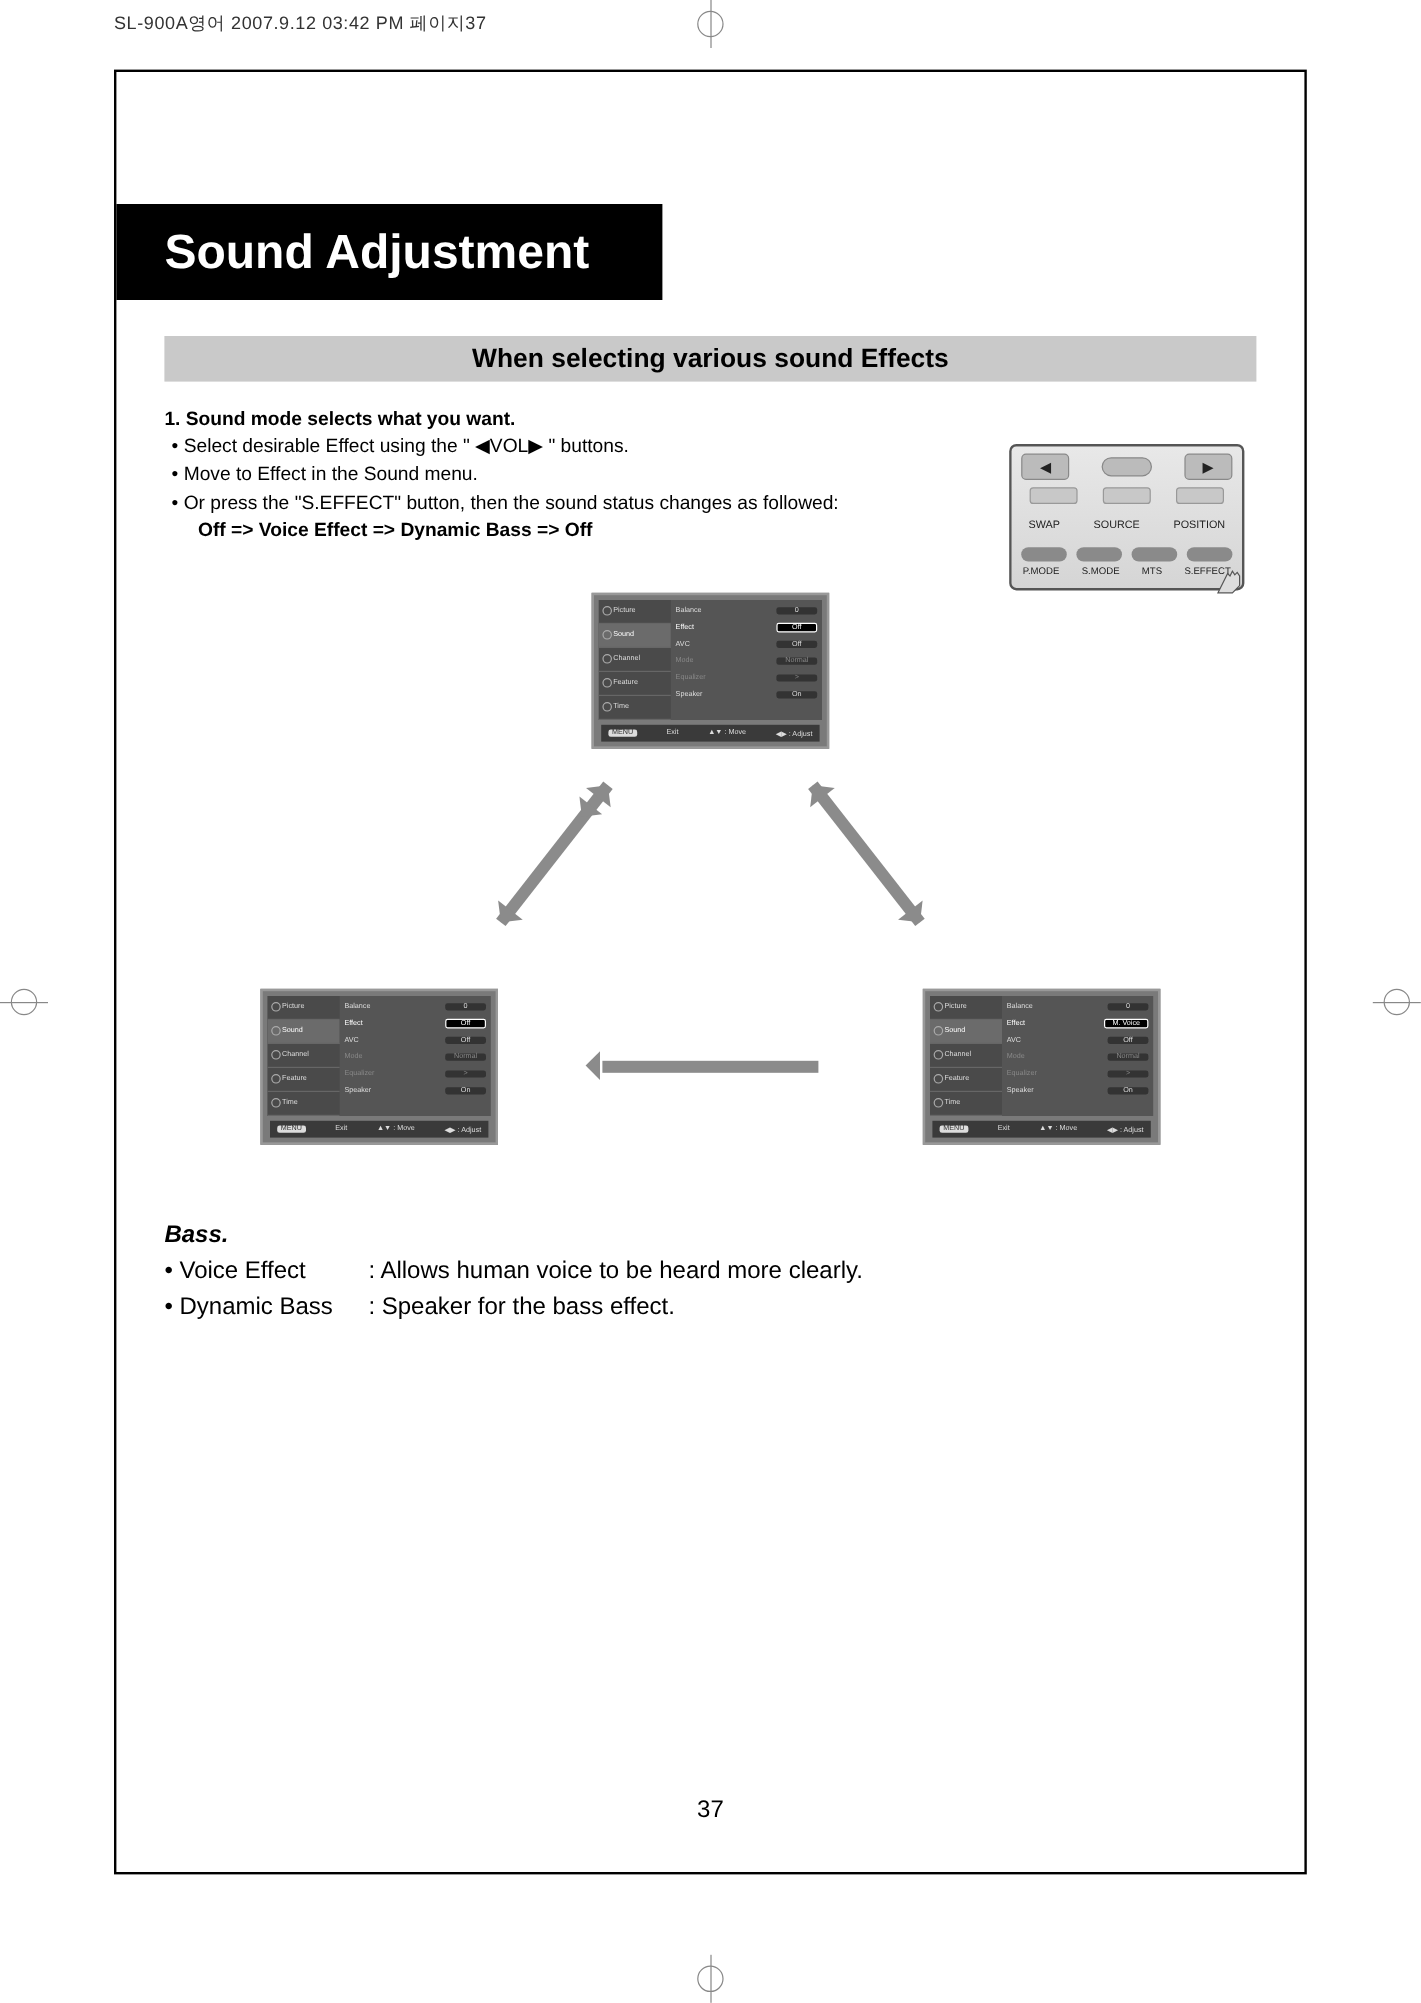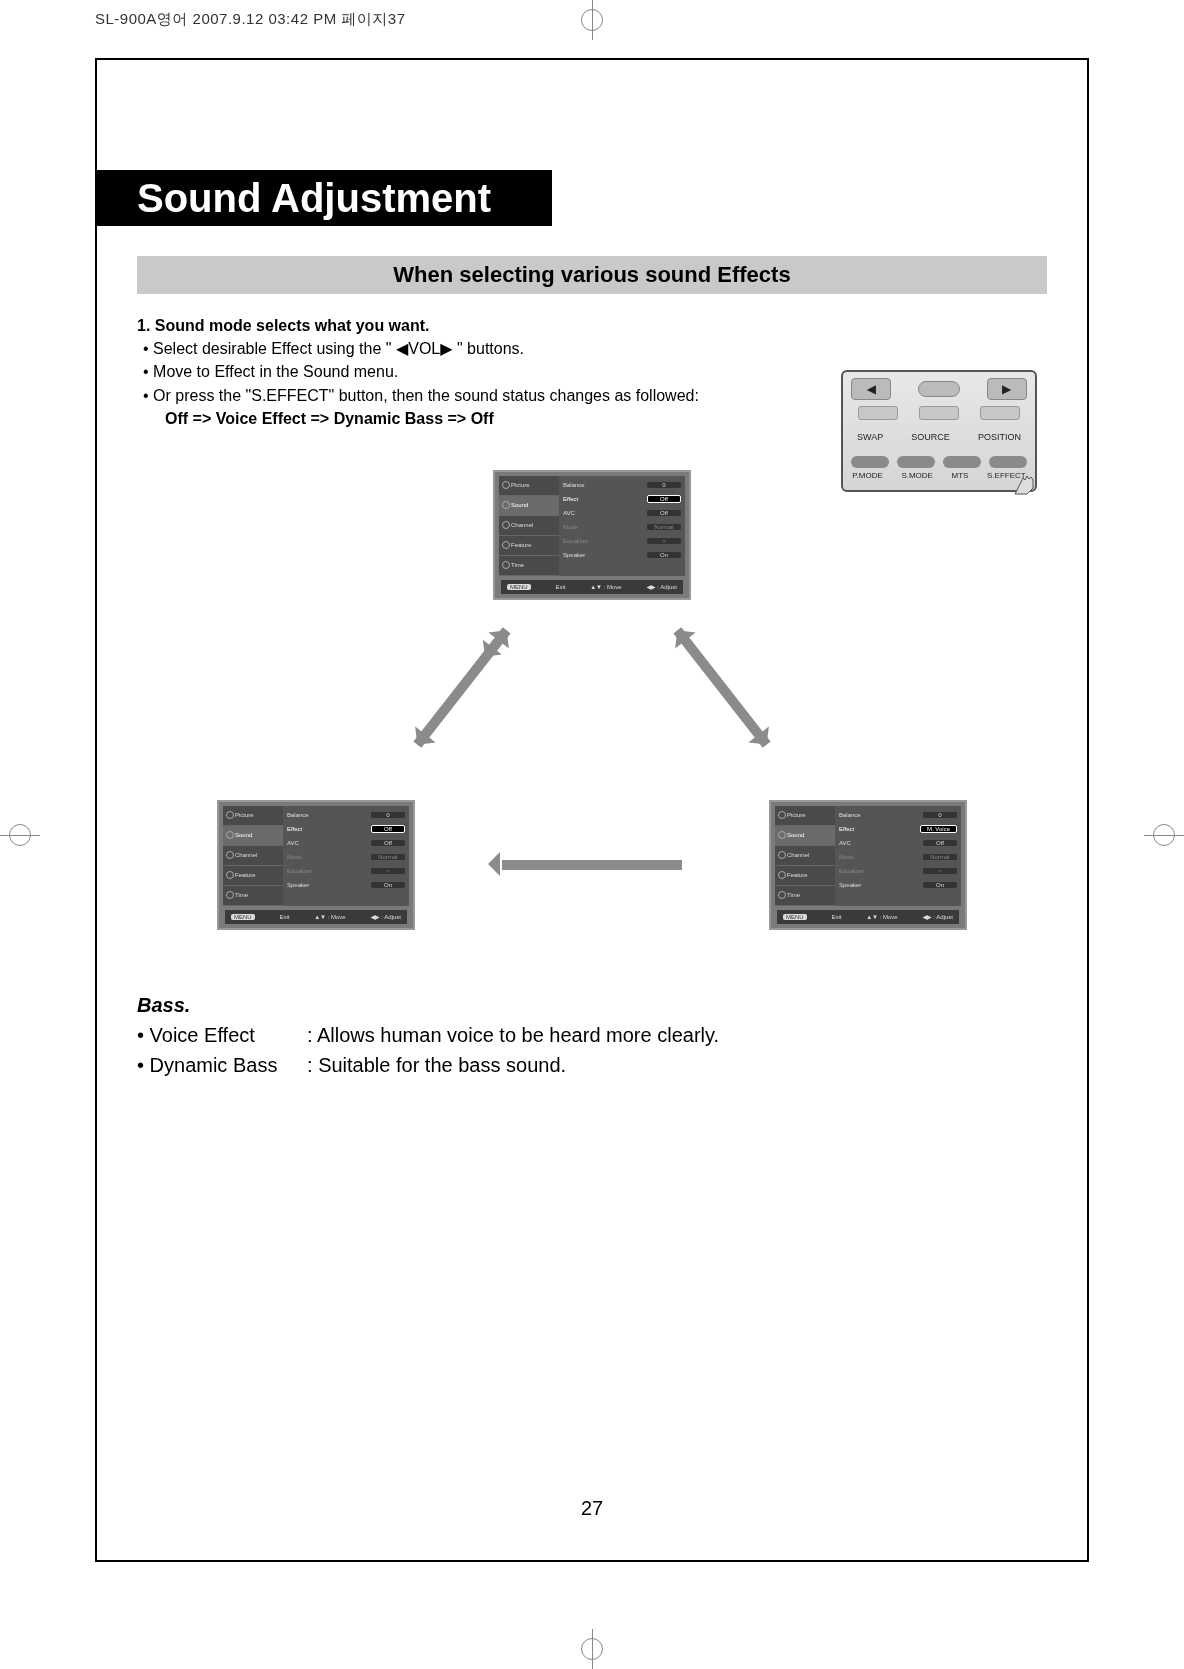--- a/index.html
+++ b/index.html
@@ -68,21 +68,21 @@
     width: 994px;
     height: 1504px;
     border: 2px solid #000;
     background: #fff;
   }
 
   .title-block {
     margin-top: 110px;
     margin-left: 0;
     width: 455px;
-    height: 56px;
+    height: 80px;
     background: #000;
     color: #fff;
     display: flex;
     align-items: center;
     padding-left: 40px;
     font-size: 40px;
     font-weight: bold;
     font-family: "Trebuchet MS", Arial, sans-serif;
     text-align: center;
   }
@@ -420,19 +420,19 @@
   </div>
 
   <div class="note-block">
     <div class="note-head">Bass.</div>
     <div class="note-row">
       <div class="term">Voice Effect</div>
       <div class="desc">Allows human voice to be heard more clearly.</div>
     </div>
     <div class="note-row">
       <div class="term">Dynamic Bass</div>
-      <div class="desc">Suitable for the bass sound.</div>
+      <div class="desc">Speaker for the bass effect.</div>
     </div>
   </div>
 
-  <div class="page-num">27</div>
+  <div class="page-num">37</div>
 
 </div>
 
 </body></html>

